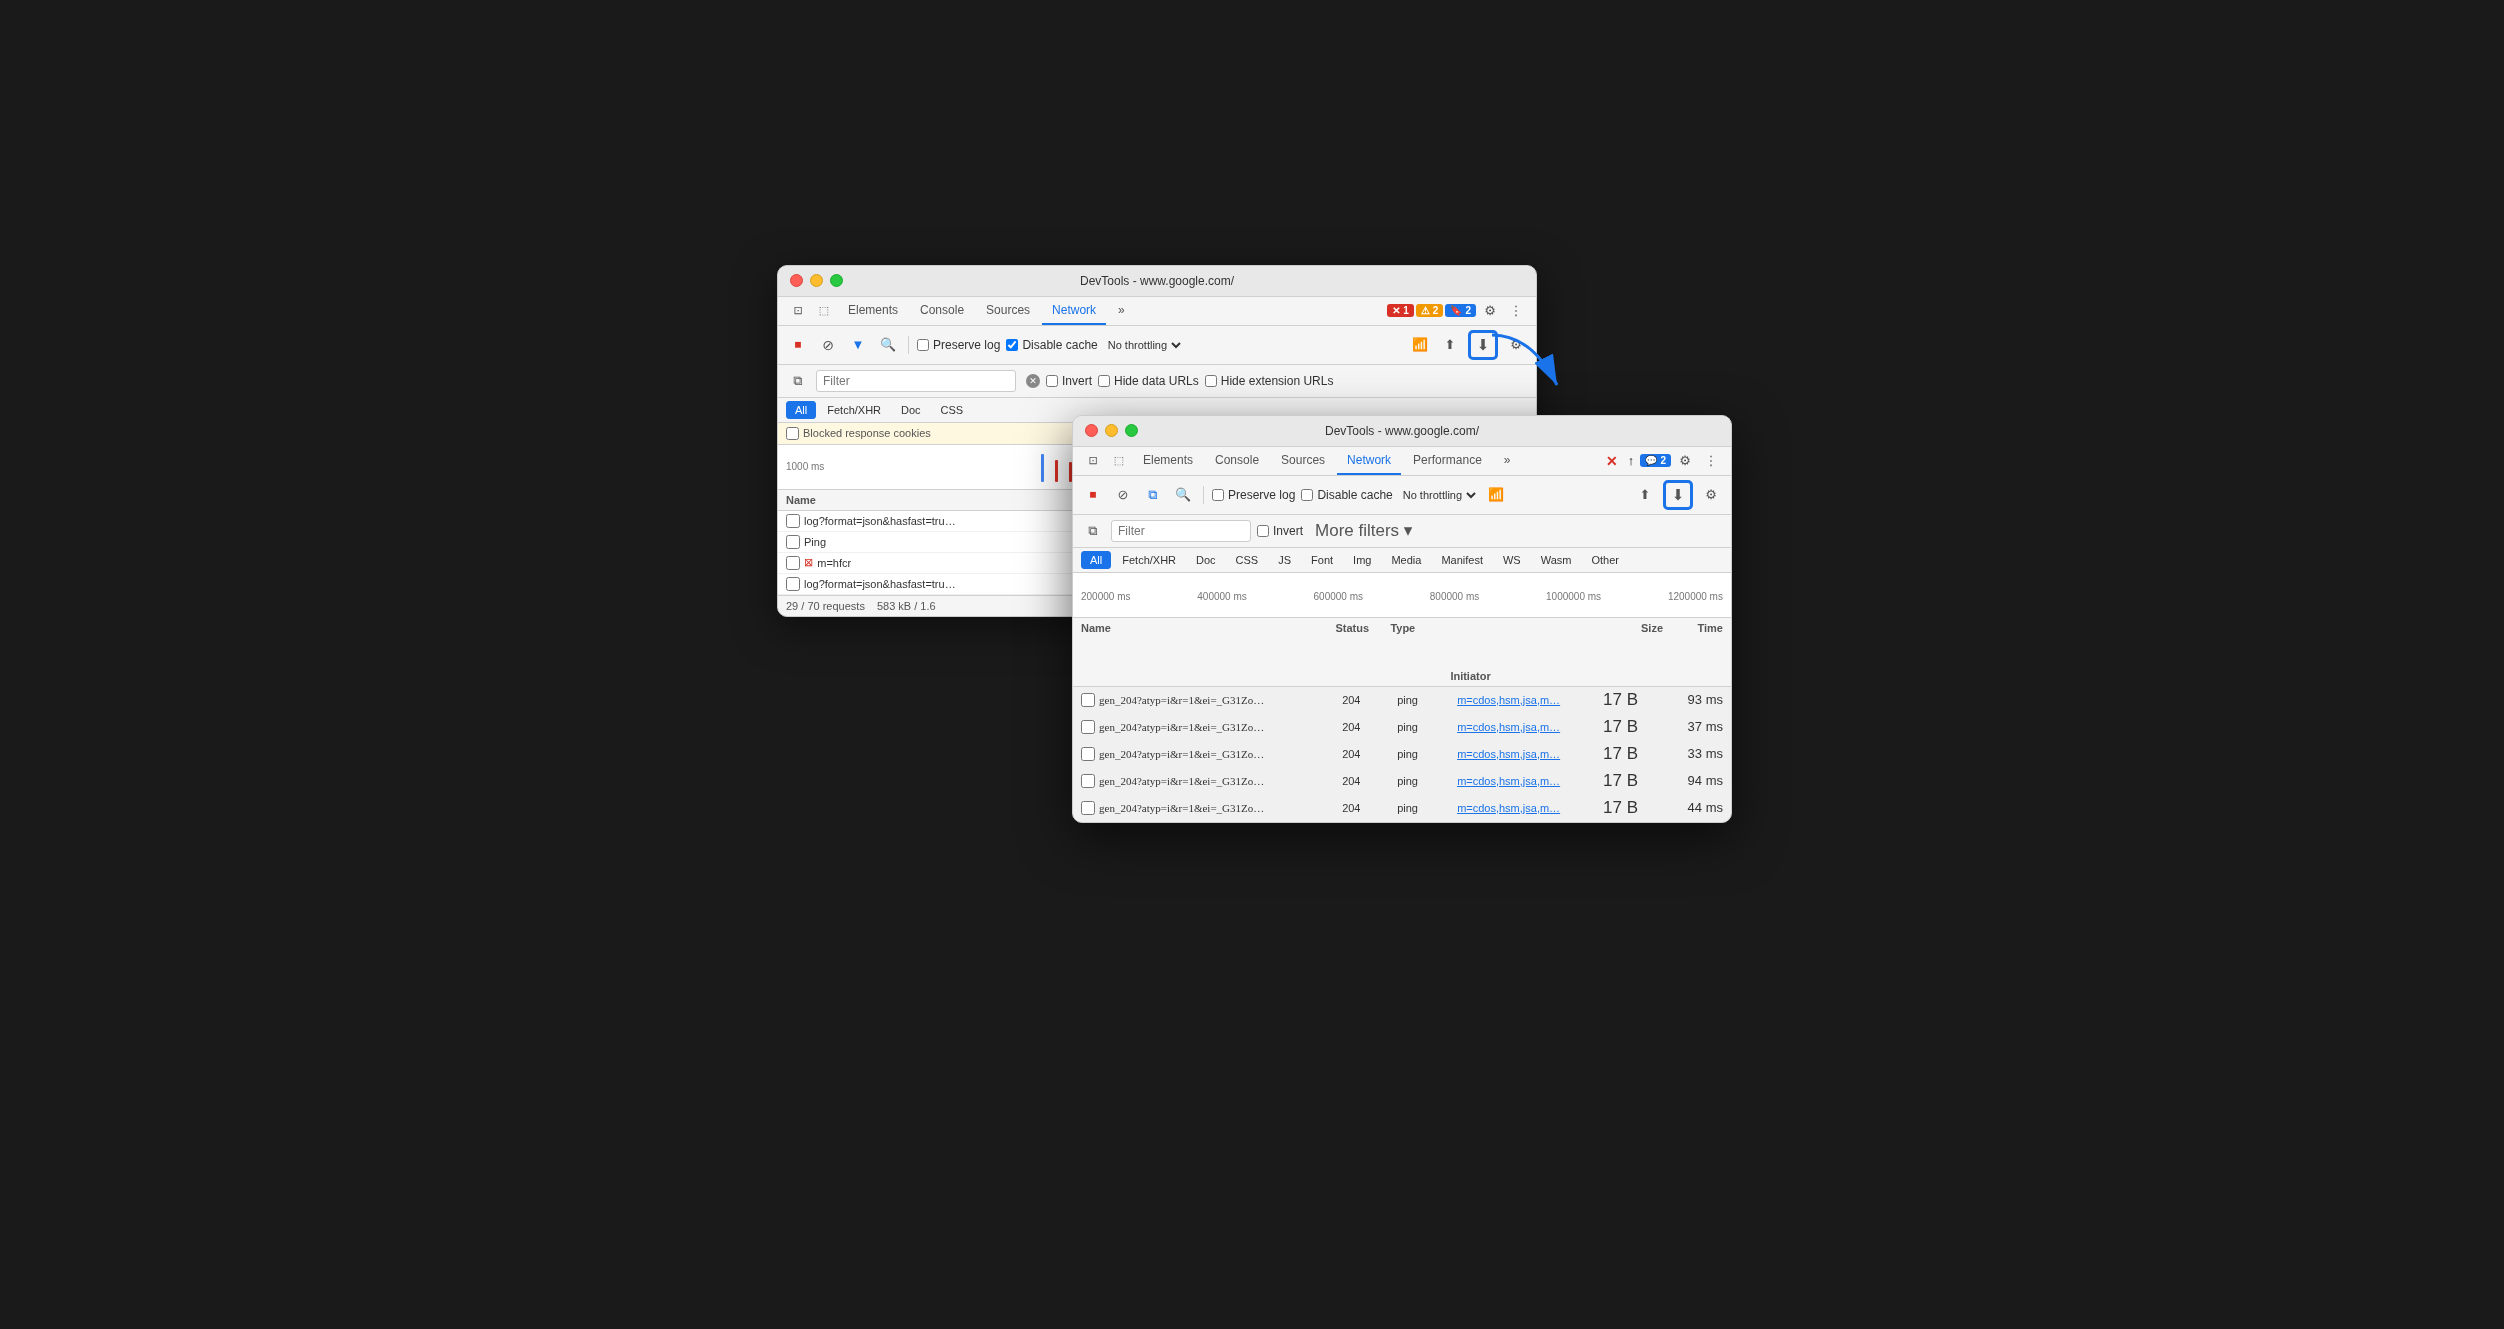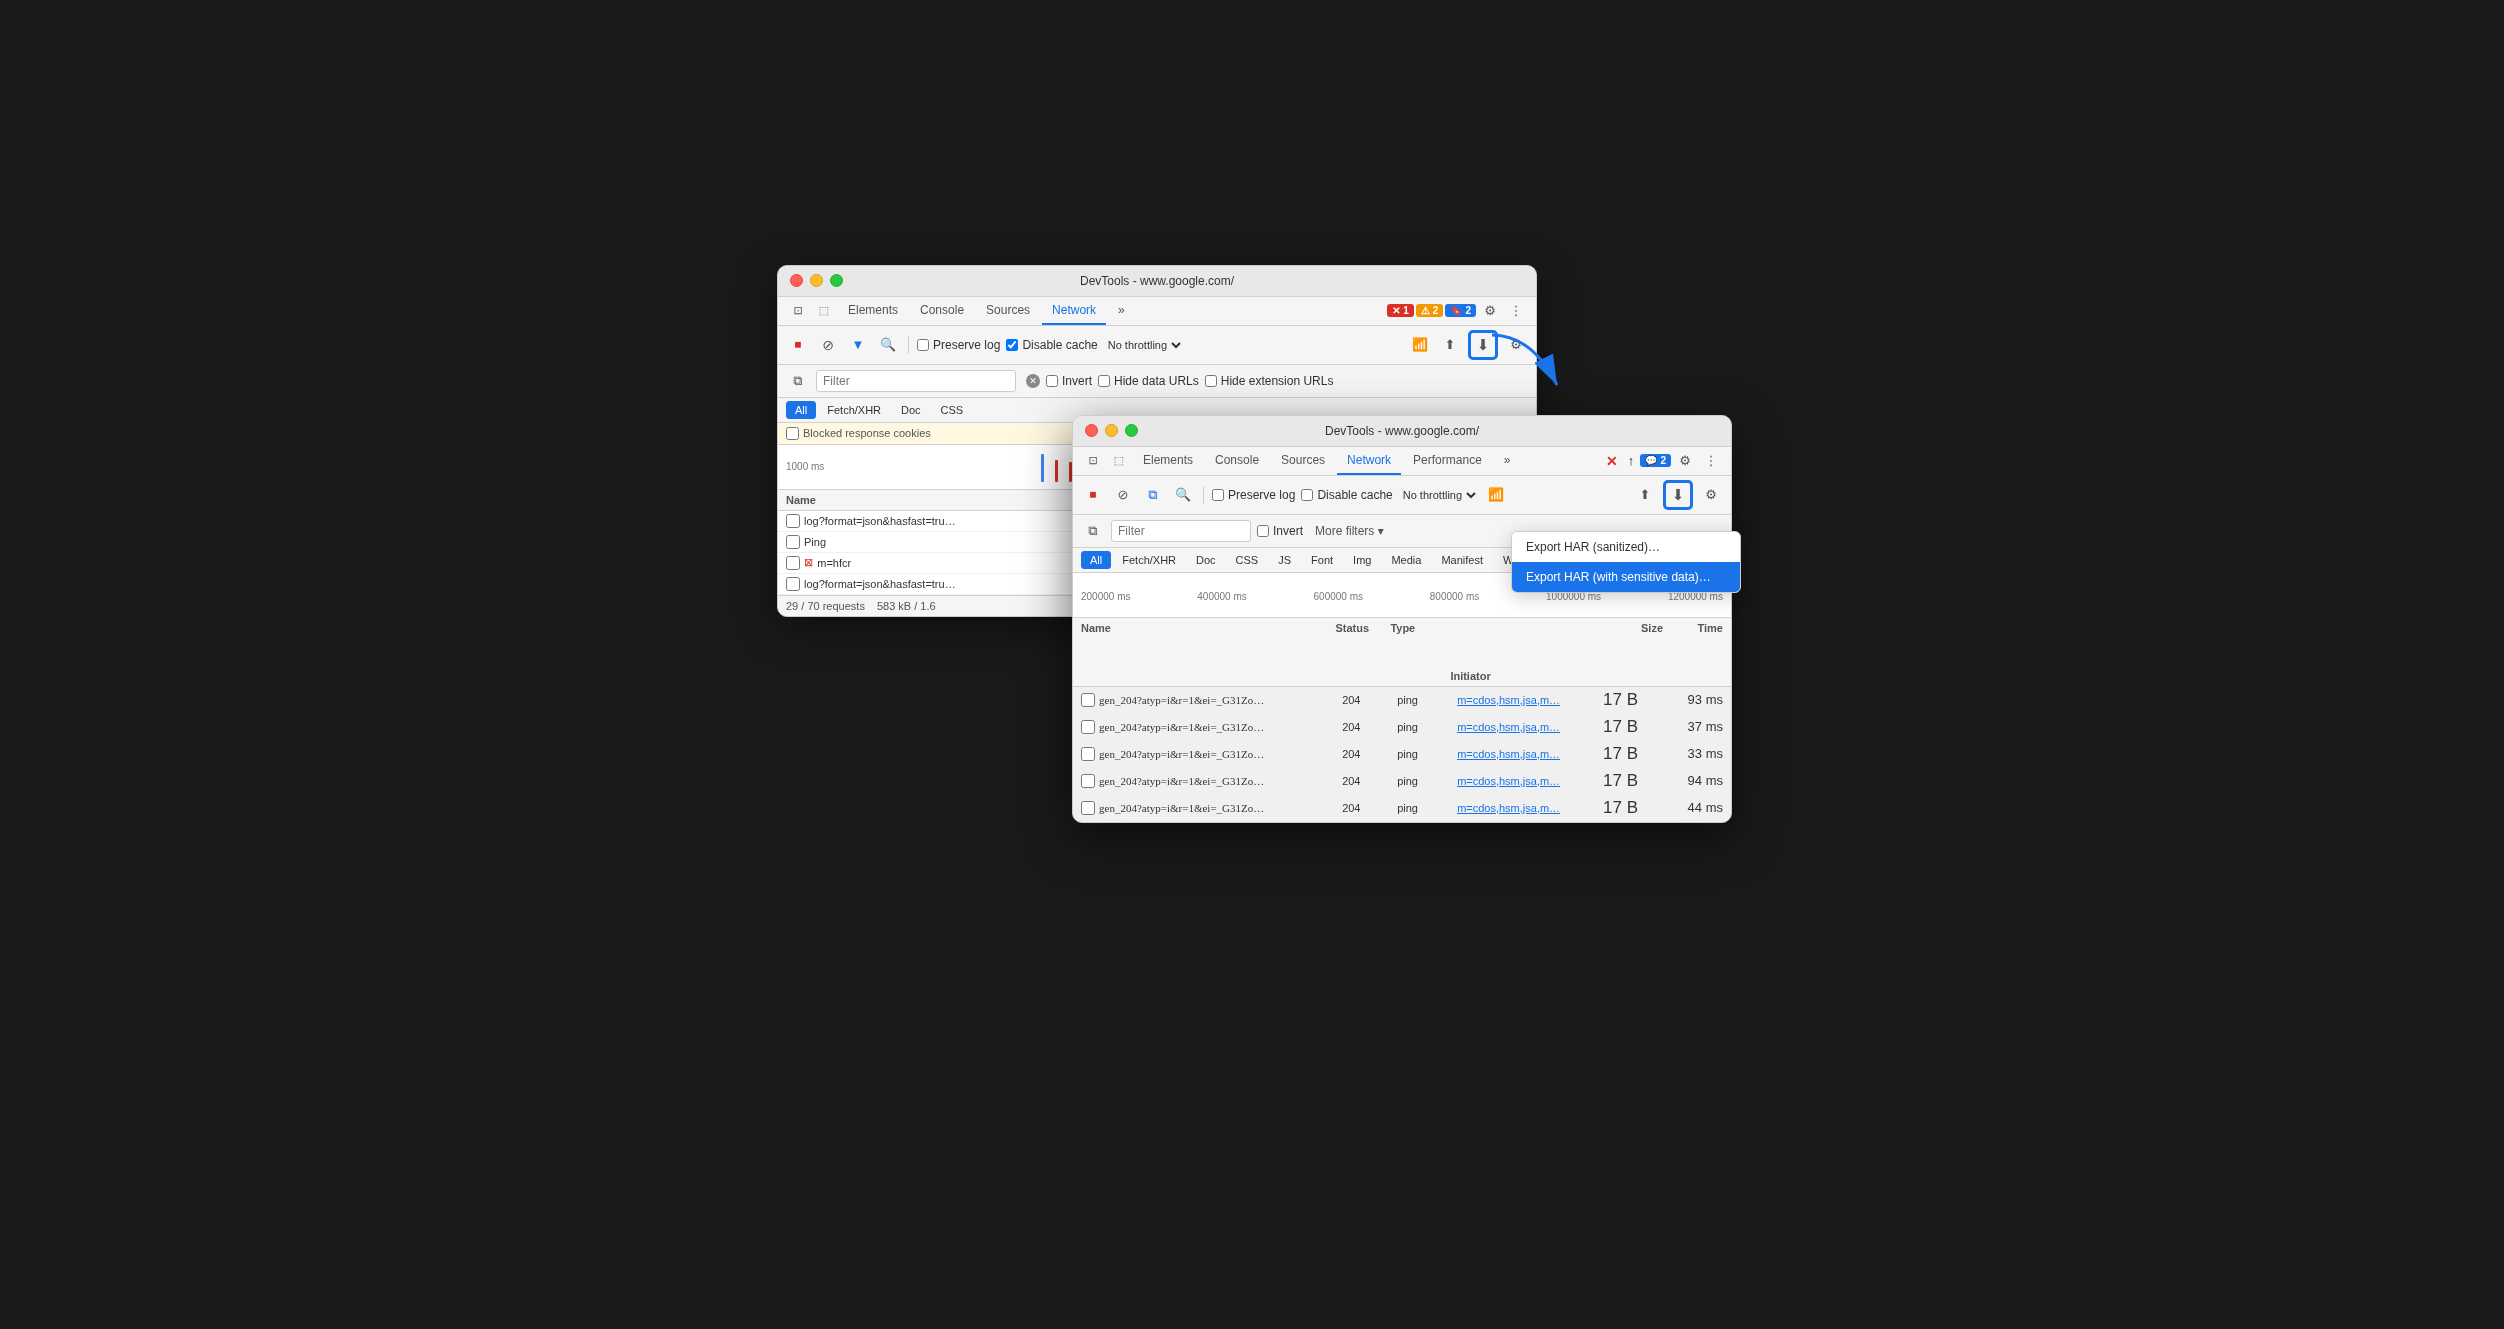--- a/index.html
+++ b/index.html
@@ -654,21 +654,21 @@
         <button class="toolbar-btn">⚙</button>
       </div>
 
       <div class="filter-bar">
         <button class="toolbar-btn">⧉</button>
         <input type="text" class="filter-input" placeholder="Filter" style="">
         <label class="checkbox-label">
           <input type="checkbox" style="">
           <span>Invert</span>
         </label>
-        <button class="toolbar-btn" style="font-size:12px; width:auto; padding:0 6px;">More filters ▾</button>
+        <button class="toolbar-btn" style="font-size:17px; width:auto; padding:0 6px;">More filters ▾</button>
       </div>
 
       <div class="type-filter-bar">
         <button class="type-btn active">All</button>
         <button class="type-btn">Fetch/XHR</button>
         <button class="type-btn">Doc</button>
         <button class="type-btn">CSS</button>
         <button class="type-btn">JS</button>
         <button class="type-btn">Font</button>
         <button class="type-btn">Img</button>
@@ -752,24 +752,20 @@
           <div class="status-text">204</div>
           <div class="type-text">ping</div>
           <div class="initiator-text">m=cdos,hsm,jsa,m…</div>
           <div class="size-text">17 B</div>
           <div class="time-text">44 ms</div>
         </div>
       </div>
 
     </div>
 
-    <div class="dropdown-menu">
-      <div class="dropdown-item">Export HAR (sanitized)…</div>
-      <div class="dropdown-item highlighted">Export HAR (with sensitive data)…</div>
-    </div>
   </div>
 
   <svg class="arrow-svg" width="120" height="100">
     <defs>
       <marker id="arrowhead" markerWidth="10" markerHeight="7" refX="10" refY="3.5" orient="auto">
         <polygon points="0 0, 10 3.5, 0 7" fill="#1a73e8"></polygon>
       </marker>
     </defs>
     <path d="M 20 10 Q 60 10 85 60" stroke="#1a73e8" stroke-width="3" fill="none" marker-end="url(#arrowhead)"></path>
   </svg>

